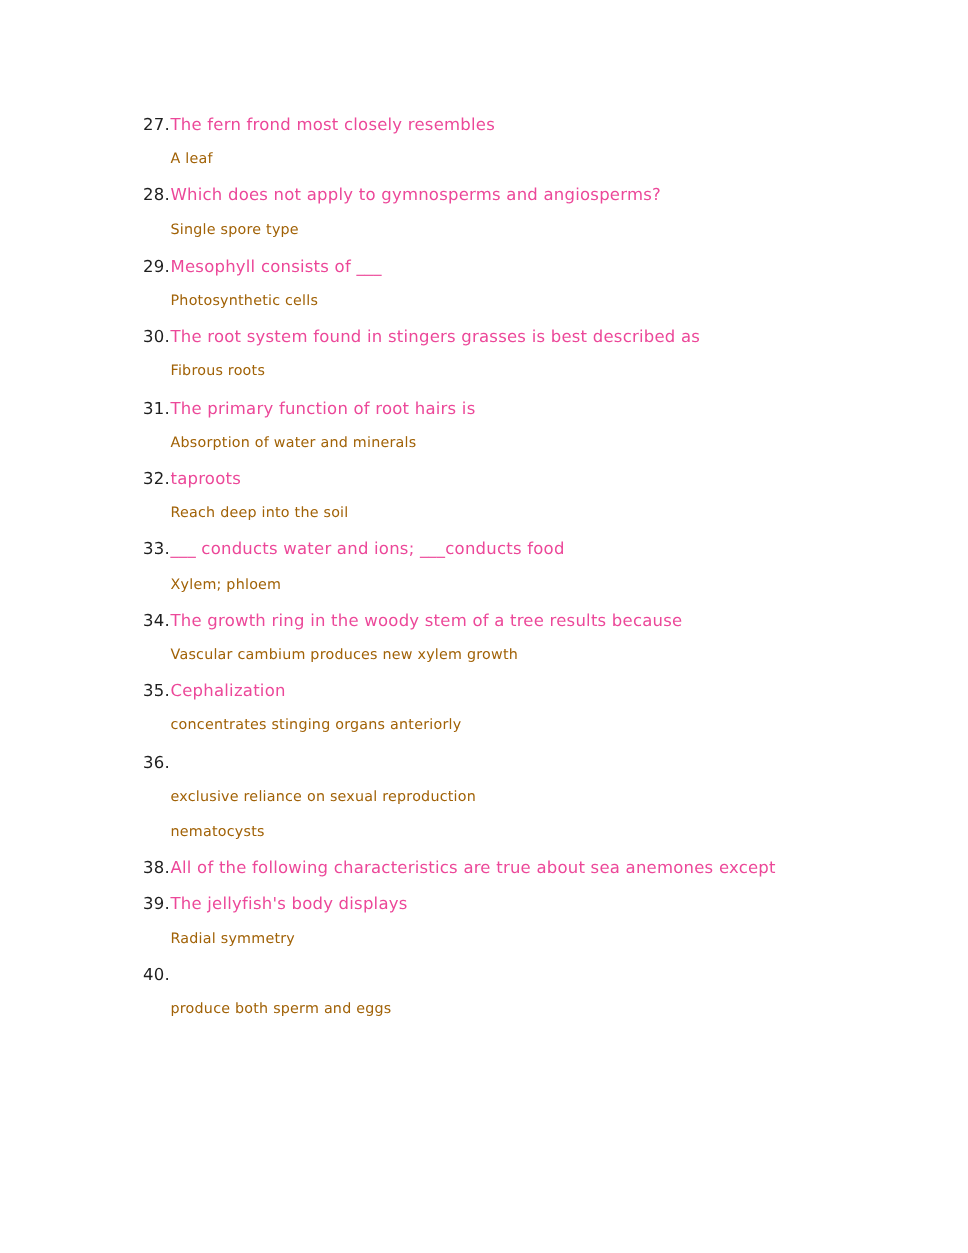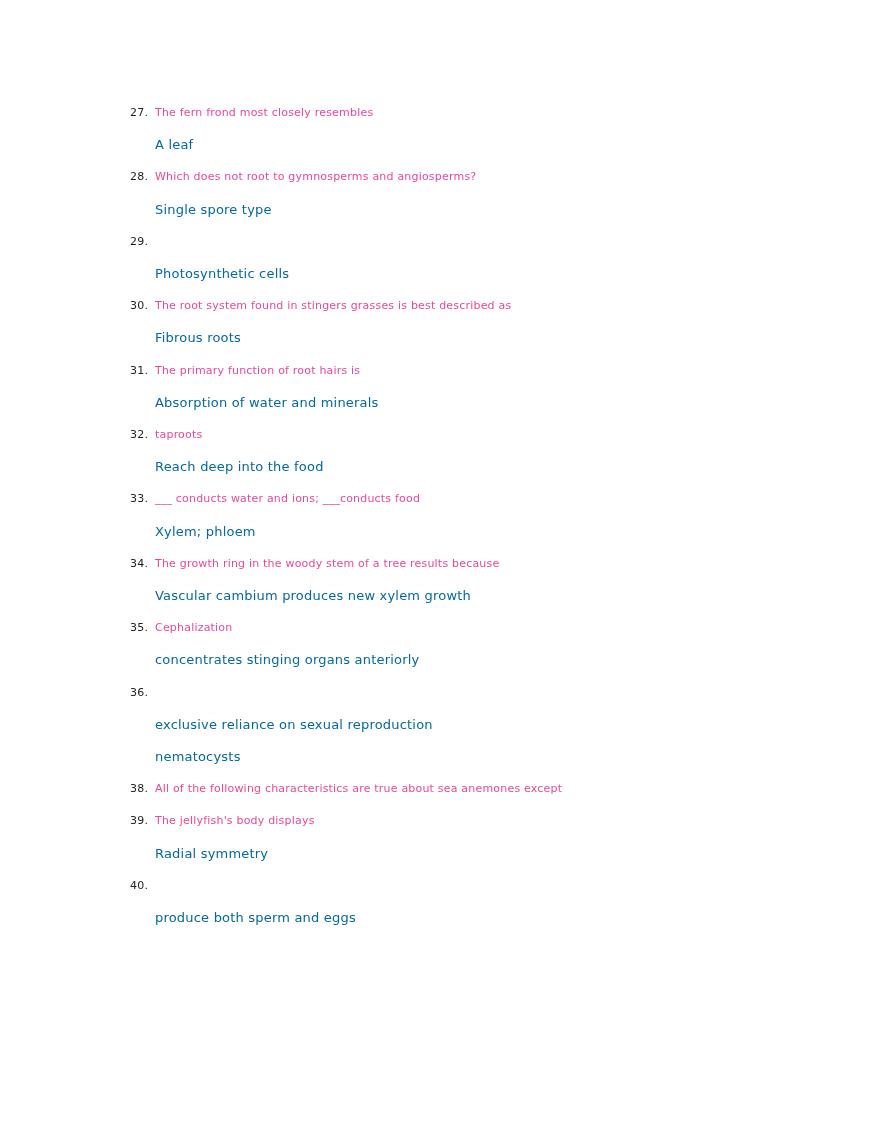--- a/index.html
+++ b/index.html
@@ -14,38 +14,38 @@
     width: 880px;
     height: 1139px;
     background: #ffffff;
     padding: 97px 90px 40px 130px;
   }
   .item { }
   .q-line {
     display: flex;
     align-items: center;
     line-height: 32.2px;
-    font-size: 11px;
+    font-size: 15px;
     color: #1f1f1f;
     letter-spacing: 0.2px;
     white-space: nowrap;
   }
   .q-num {
     display: inline-block;
     min-width: 25px;
     color: #1f1f1f;
   }
   .q-text {
     color: #ec4899;
   }
   .a-line {
     padding-left: 25px;
     line-height: 32.2px;
     font-size: 13px;
-    color: #0369a1;
+    color: #a16207;
     letter-spacing: 0.2px;
     white-space: nowrap;
   }
 </style>
 </head>
 <body>
 
 <div class="page">
   <div>
 
@@ -53,28 +53,29 @@
         <div class="q-line">
           <span class="q-num">27.</span>
           <span class="q-text">The fern frond most closely resembles</span>
         </div>
         <div class="a-line">A leaf</div>
       </div>
 
       <div class="item">
         <div class="q-line">
           <span class="q-num">28.</span>
-          <span class="q-text">Which does not root to gymnosperms and angiosperms?</span>
+          <span class="q-text">Which does not apply to gymnosperms and angiosperms?</span>
         </div>
         <div class="a-line">Single spore type</div>
       </div>
 
       <div class="item">
         <div class="q-line">
           <span class="q-num">29.</span>
+          <span class="q-text">Mesophyll consists of ___</span>
         </div>
         <div class="a-line">Photosynthetic cells</div>
       </div>
 
       <div class="item">
         <div class="q-line">
           <span class="q-num">30.</span>
           <span class="q-text">The root system found in stingers grasses is best described as</span>
         </div>
         <div class="a-line">Fibrous roots</div>
@@ -86,21 +87,21 @@
           <span class="q-text">The primary function of root hairs is</span>
         </div>
         <div class="a-line">Absorption of water and minerals</div>
       </div>
 
       <div class="item">
         <div class="q-line">
           <span class="q-num">32.</span>
           <span class="q-text">taproots</span>
         </div>
-        <div class="a-line">Reach deep into the food</div>
+        <div class="a-line">Reach deep into the soil</div>
       </div>
 
       <div class="item">
         <div class="q-line">
           <span class="q-num">33.</span>
           <span class="q-text">___ conducts water and ions; ___conducts food</span>
         </div>
         <div class="a-line">Xylem; phloem</div>
       </div>
 

